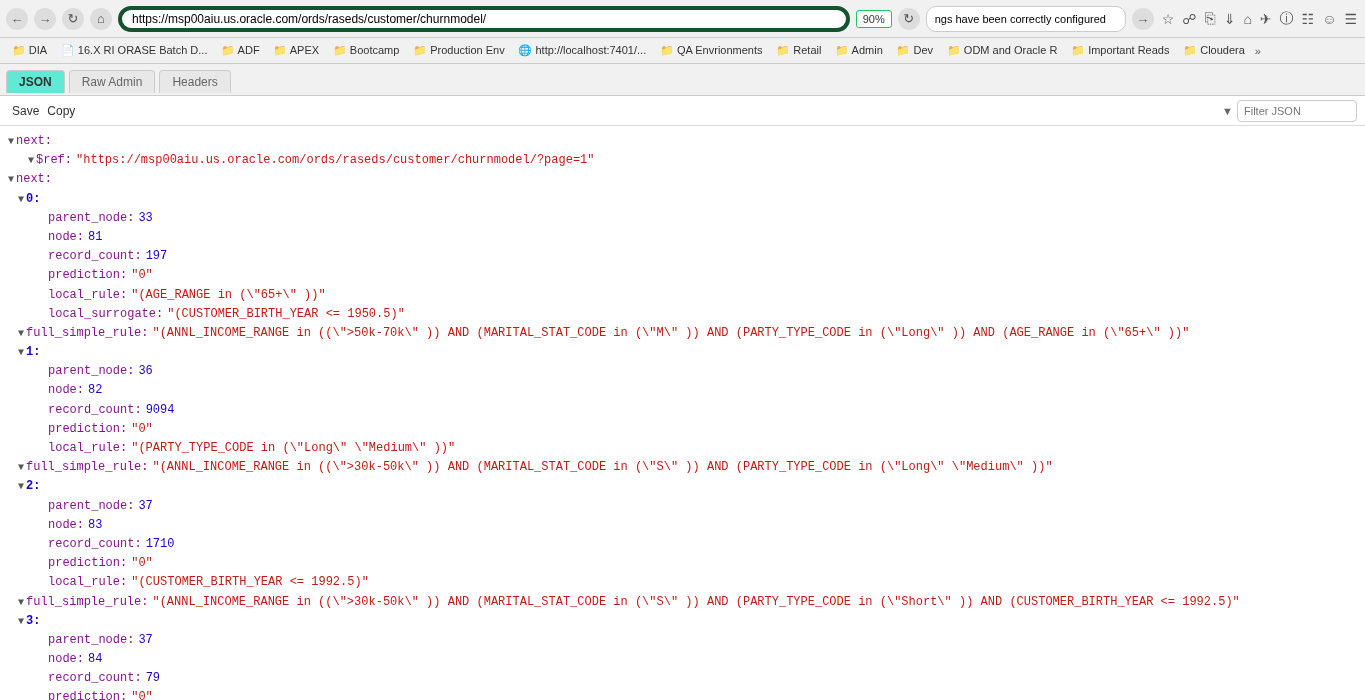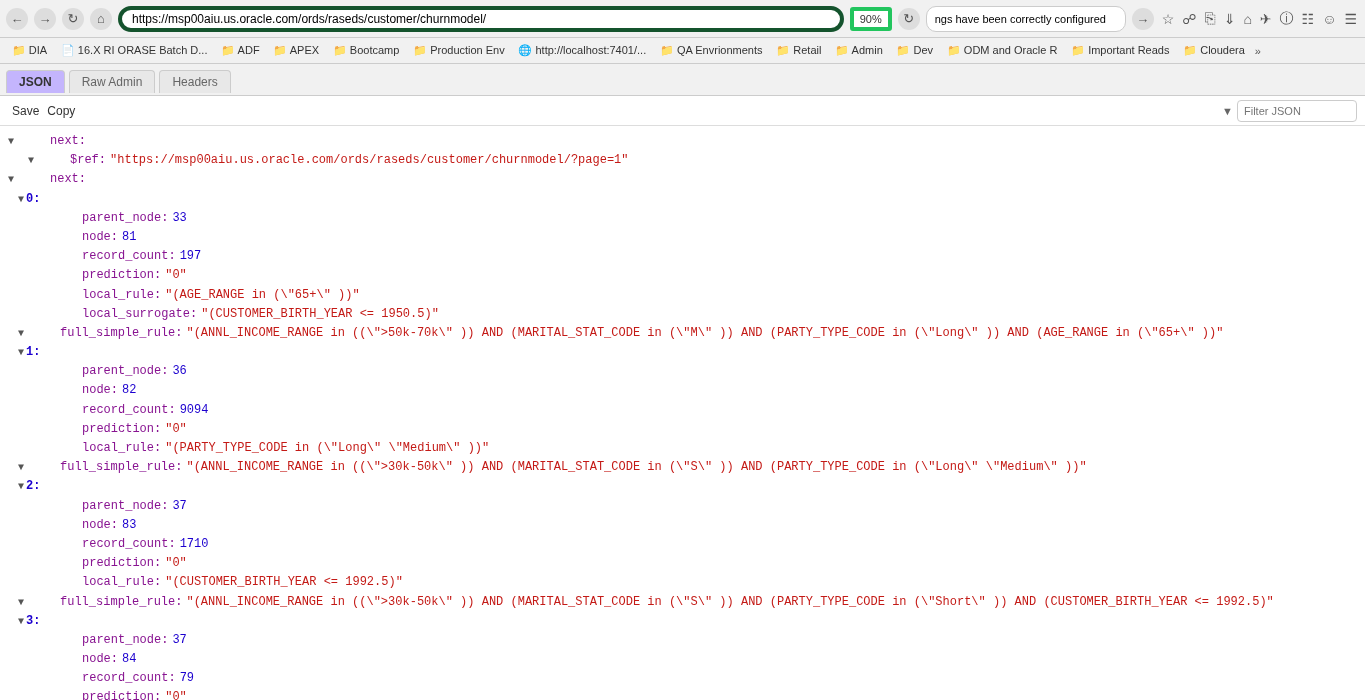--- a/index.html
+++ b/index.html
@@ -18,21 +18,21 @@
     .nav-btn {
       width: 22px; height: 22px; border-radius: 50%; border: none;
       background: #ddd; cursor: pointer; font-size: 13px; color: #555;
       display: flex; align-items: center; justify-content: center;
     }
     .url-bar {
       flex: 1; height: 26px; border: 4px solid #14532d; border-radius: 13px;
       padding: 0 10px; font-size: 12px; background: #fff;
     }
     .zoom-badge {
-      background: #fff; border: 4px solid #22c55e; border-radius: 3px;
+      background: #fff; border: 1px solid #22c55e; border-radius: 3px;
       padding: 2px 6px; font-size: 11px; color: #333;
     }
     .search-bar {
       width: 200px; height: 26px; border: 1px solid #ccc; border-radius: 10px;
       padding: 0 8px; font-size: 11px;
     }
     .browser-icons { display: flex; gap: 4px; align-items: center; }
     .browser-icon { font-size: 14px; color: #555; cursor: pointer; padding: 2px; }
 
     
@@ -65,21 +65,21 @@
       height: 32px;
     }
     .tab {
       padding: 4px 12px;
       border-radius: 4px 4px 0 0;
       cursor: pointer;
       font-size: 12px;
       font-weight: bold;
       border: 1px solid #ccc;
       border-bottom: none;
-      background: #c4b5fd;
+      background: #5eead4;
       color: #333;
     }
     .tab.inactive { background: #e8e8e8; color: #666; font-weight: normal; }
 
     
     .json-toolbar {
       display: flex;
       align-items: center;
       padding: 4px 8px;
       border-bottom: 1px solid #ddd;
@@ -111,21 +111,21 @@
       background: #fff;
     }
     .json-line {
       display: flex;
       align-items: baseline;
       padding: 0 8px;
       white-space: nowrap;
     }
     .indent { display: inline-block; }
     .toggle { cursor: pointer; color: #555; font-size: 10px; margin-right: 2px; user-select: none; }
-    .key { color: #881391; margin-left: 34px; }
+    .key { color: #881391; }
     .colon { color: #333; margin: 0 2px; }
     .val-string { color: #c41a16; }
     .val-number { color: #1c00cf; }
     .val-index { color: #1c00cf; font-weight: bold; }
   </style>
 </head>
 <body>
 
 <div class="browser-toolbar">
   <button class="nav-btn">←</button>

